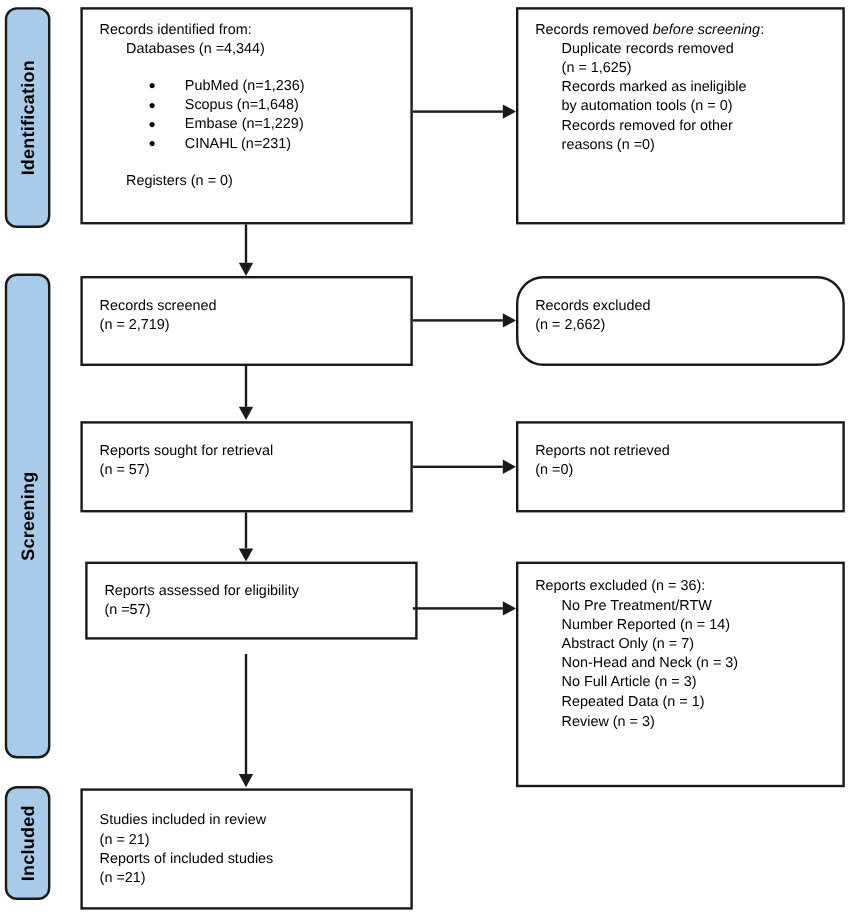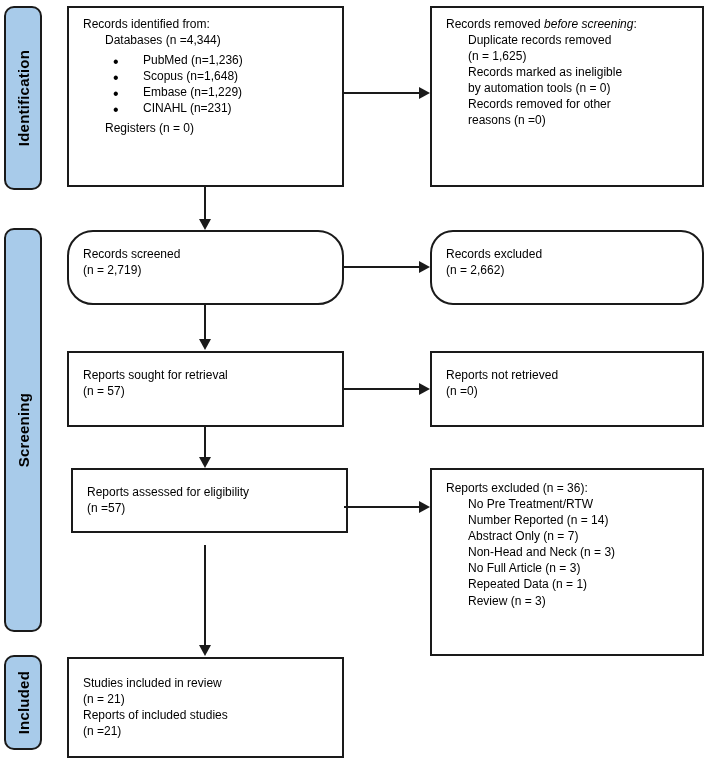--- a/index.html
+++ b/index.html
@@ -58,21 +58,21 @@
     color: #000;
   }
   .box .ln { white-space: nowrap; }
   .box .ln.wrap { white-space: normal; }
   .ind1 { padding-left: 22px; }
   .ital { font-style: italic; }
 
   
   ul.bullets {
     list-style: none;
-    margin: 4px;
+    margin: 15px;
     padding: 0;
   }
   ul.bullets li {
     position: relative;
     padding-left: 56px;
     white-space: nowrap;
   }
   ul.bullets li::before {
     content: "\2022";
     position: absolute;
@@ -148,21 +148,21 @@
     <div class="ln ind1">Records removed for other</div>
     <div class="ln ind1">reasons (n =0)</div>
   </div>
 
   <div class="hline" style="left:344px; top:92px; width:75px;"></div>
   <div class="arrow-right" style="left:419px; top:87px;"></div>
 
   <div class="vline" style="left:204px; top:187px; height:32px;"></div>
   <div class="arrow-down" style="left:199px; top:219px;"></div>
 
-  <div class="box" style="left:67px; top:230px; width:277px; height:75px; padding-top:14px;border-radius:26px;">
+  <div class="box" style="left:67px; top:230px; width:277px; height:75px; padding-top:14px;">
     <div class="ln">Records screened</div>
     <div class="ln">(n = 2,719)</div>
   </div>
 
   <div class="box" style="left:430px; top:230px; width:274px; height:75px; padding-top:14px;border-radius:23px;">
     <div class="ln">Records excluded</div>
     <div class="ln">(n = 2,662)</div>
   </div>
 
   <div class="hline" style="left:344px; top:266px; width:75px;"></div>

